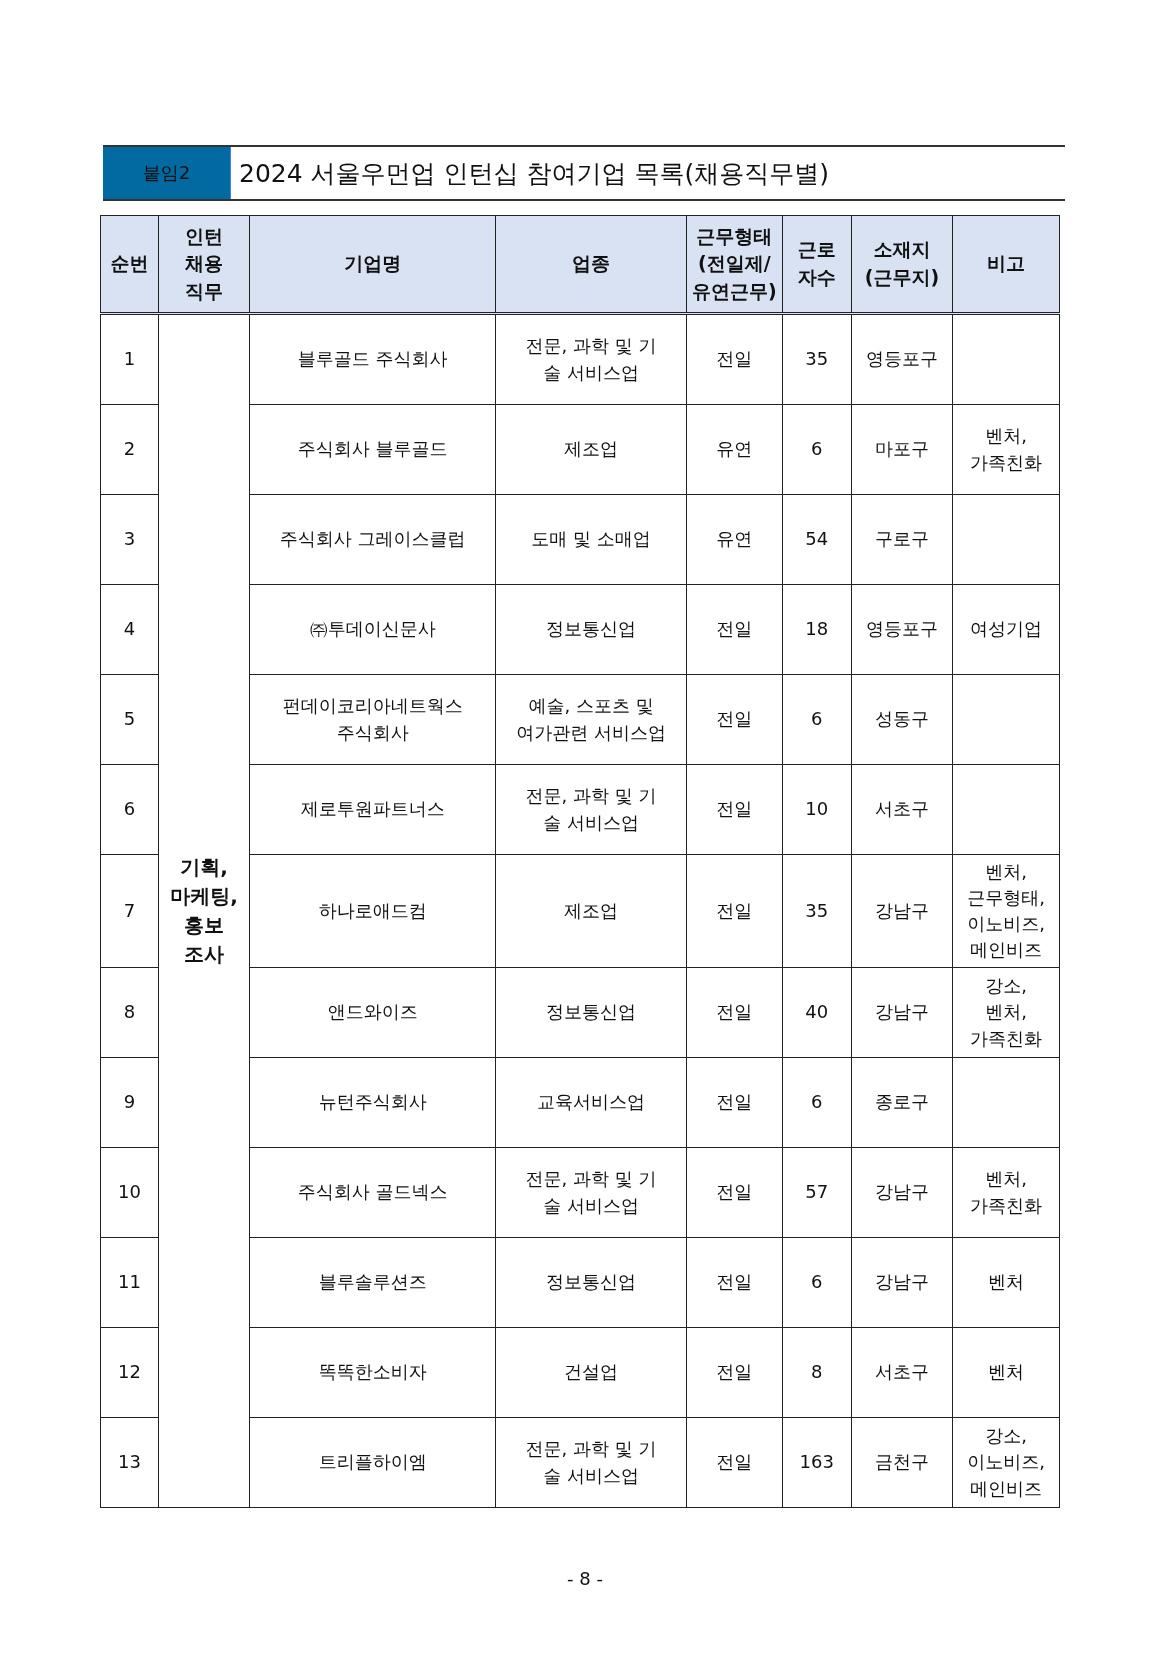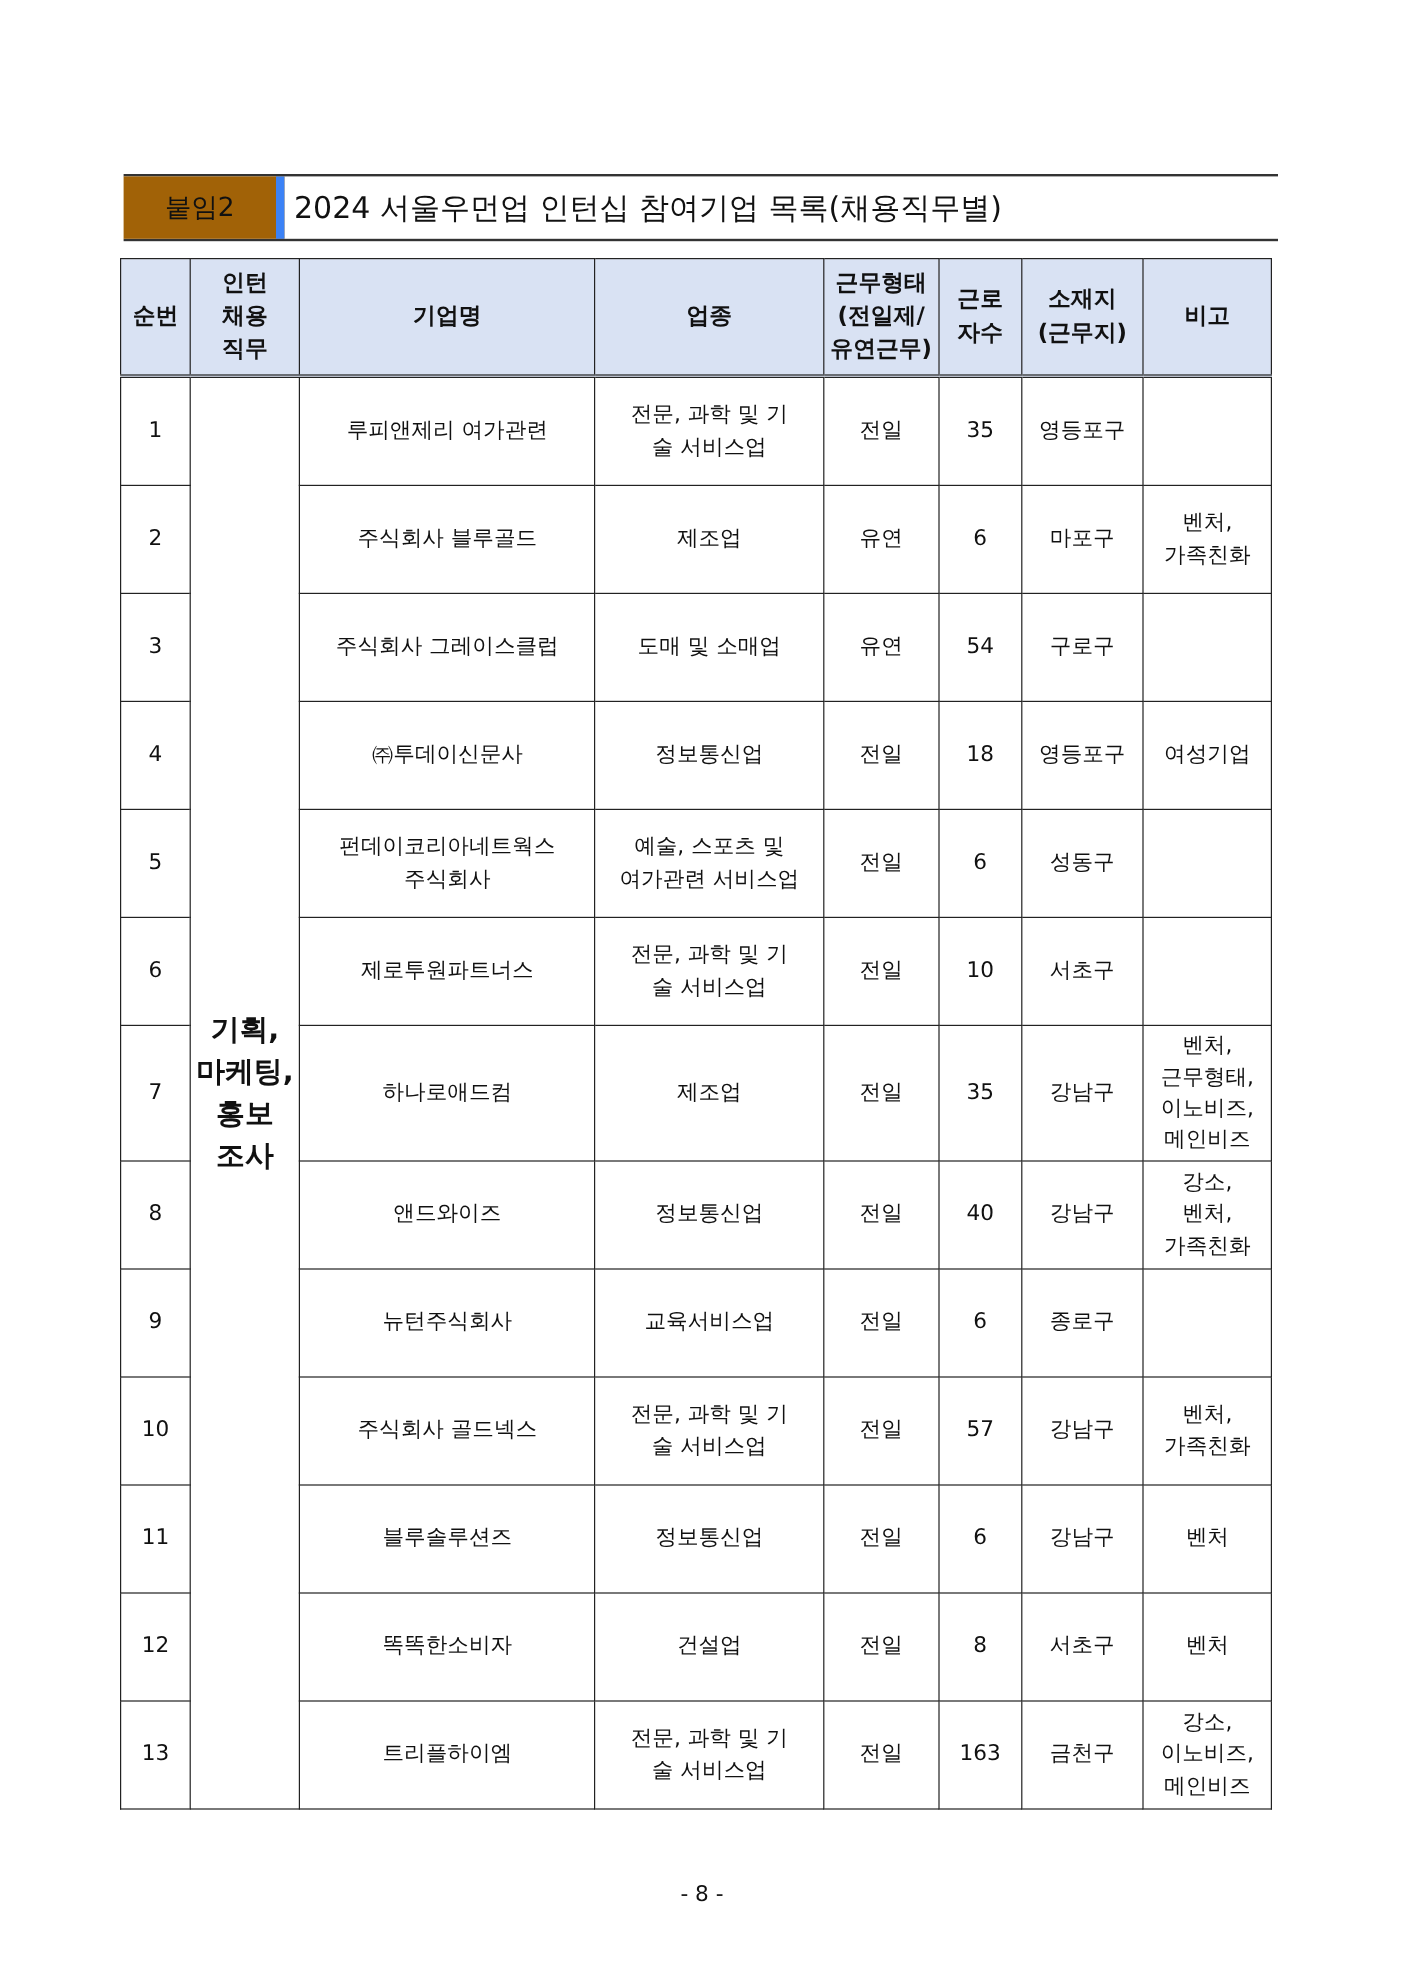--- a/index.html
+++ b/index.html
@@ -1,24 +1,24 @@
 <!DOCTYPE html>
 <html><head>
 <meta charset="utf-8">
 <style>
   html, body { margin: 0; padding: 0; background: #ffffff; }
   body { width: 1170px; height: 1654px; position: relative; font-family: "DejaVu Sans", "Liberation Sans", sans-serif; color: #111; }
   .title-bar { position: absolute; left: 103px; top: 145px; width: 962px; height: 52px; border-top: 2px solid #333; border-bottom: 2px solid #333; display: flex; }
-  .title-label { width: 127px; background: #a16207; border-right: 7px solid #3b82f6; display: flex; align-items: center; justify-content: center; font-size: 22px; }
+  .title-label { width: 127px; background: #0369a1; border-right: 1px solid #3b82f6; display: flex; align-items: center; justify-content: center; font-size: 18px; }
   .title-text { flex: 1; display: flex; align-items: center; padding-left: 8px; font-size: 25px; }
   table.list { position: absolute; left: 100px; top: 215px; width: 960px; border-collapse: collapse; table-layout: fixed; font-size: 18px; }
   table.list th, table.list td { border: 1px solid #222; text-align: center; vertical-align: middle; padding: 0 2px; line-height: 1.45; }
   table.list th { background: #d9e2f3; font-weight: bold; font-size: 19px; height: 96px; border-bottom: 3px double #222; }
   table.list td { height: 89px; }
-  td.role { font-weight: bold; font-size: 24px; line-height: 1.1; }
+  td.role { font-weight: bold; font-size: 20px; line-height: 1.1; }
   .cell-lines span { display: block; }
   .page-num { position: absolute; left: 0; width: 1170px; top: 1568px; text-align: center; font-size: 18px; }
 </style>
 </head>
 <body>
 
 <div class="title-bar">
   <div class="title-label">붙임2</div>
   <div class="title-text">2024 서울우먼업 인턴십 참여기업 목록(채용직무별)</div>
 </div>
@@ -63,21 +63,21 @@
   <tbody id="rows">
       <tr style="height: 89px;">
         <td>1</td>
         <td class="role cell-lines" rowspan="13">
           <span>기획,</span>
           <span>마케팅,</span>
           <span>홍보</span>
           <span>조사</span>
         </td>
         <td class="cell-lines">
-          <span>루피앤제리 여가관련</span>
+          <span>블루골드 주식회사</span>
         </td>
         <td class="cell-lines">
           <span>전문, 과학 및 기</span>
           <span>술 서비스업</span>
         </td>
         <td>전일</td>
         <td>35</td>
         <td>영등포구</td>
         <td class="cell-lines"></td>
       </tr>

